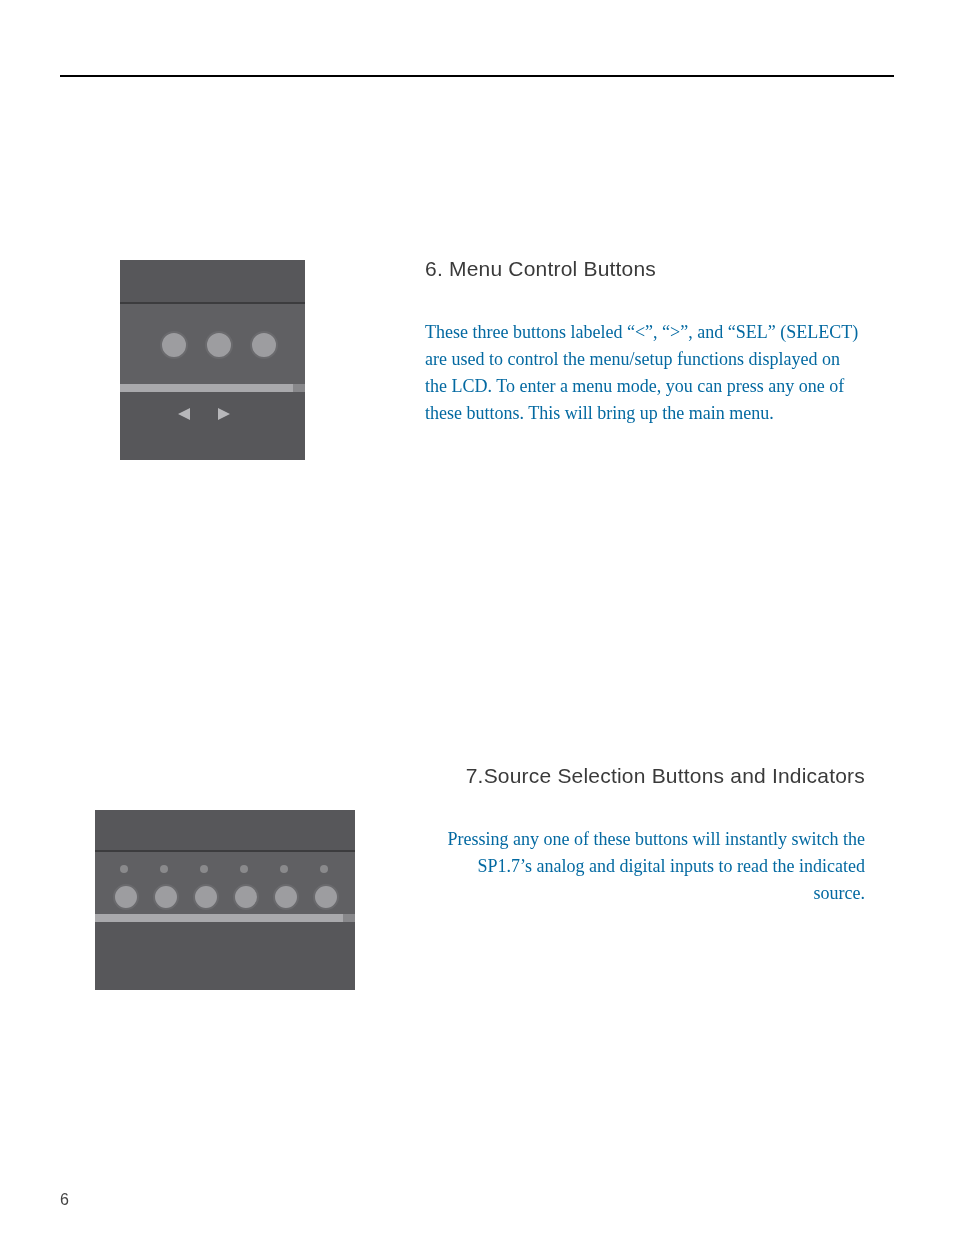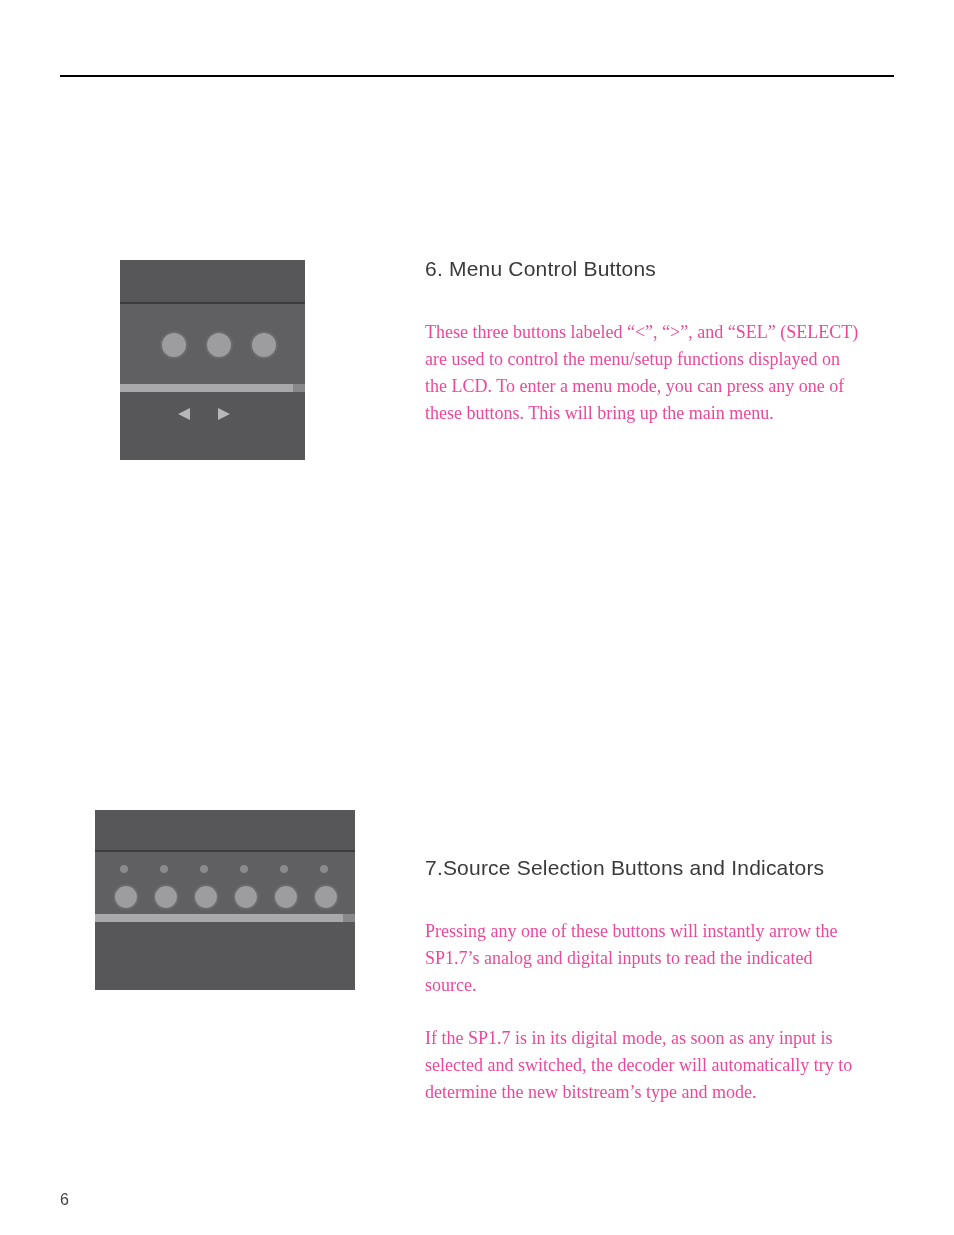--- a/index.html
+++ b/index.html
@@ -90,24 +90,24 @@
     font-size: 21px;
     color: #3a3a3a;
     margin: 0 0 38px 0;
     letter-spacing: 0.2px;
   }
   p {
     font-family: 'Times New Roman', Times, serif;
     font-size: 18px;
     line-height: 1.5;
     margin: 0 0 26px 0;
-    color: #ec4899;
+    color: #0369a1;
   }
   .sec1 .textcol { top: 257px; }
-  .sec2 .textcol { top: 856px; }
+  .sec2 .textcol { top: 764px; text-align: right; }
   .pagenum {
     position:absolute;
     left:60px;
     bottom:26px;
     font-family: Verdana, Geneva, sans-serif;
     font-size:16px;
     color:#444;
     letter-spacing:1px;
   }
 </style>
@@ -156,19 +156,18 @@
       <div class="orb o4"></div>
       <div class="orb o5"></div>
       <div class="orb o6"></div>
       <div class="band-light">
           <div class="notch"></div>
         </div>
       <div class="band-lower"></div>
     </div>
     <div class="textcol">
       <h2>7.Source Selection Buttons and Indicators</h2>
-      <p>Pressing any one of these buttons will instantly arrow the SP1.7’s analog and digital inputs to read the indicated source.</p>
-      <p>If the SP1.7 is in its digital mode, as soon as any input is selected and switched, the decoder will automatically try to determine the new bitstream’s type and mode.</p>
+      <p>Pressing any one of these buttons will instantly switch the SP1.7’s analog and digital inputs to read the indicated source.</p>
     </div>
   </div>
 
   <div class="pagenum">6</div>
 </div>
 
 </body></html>

